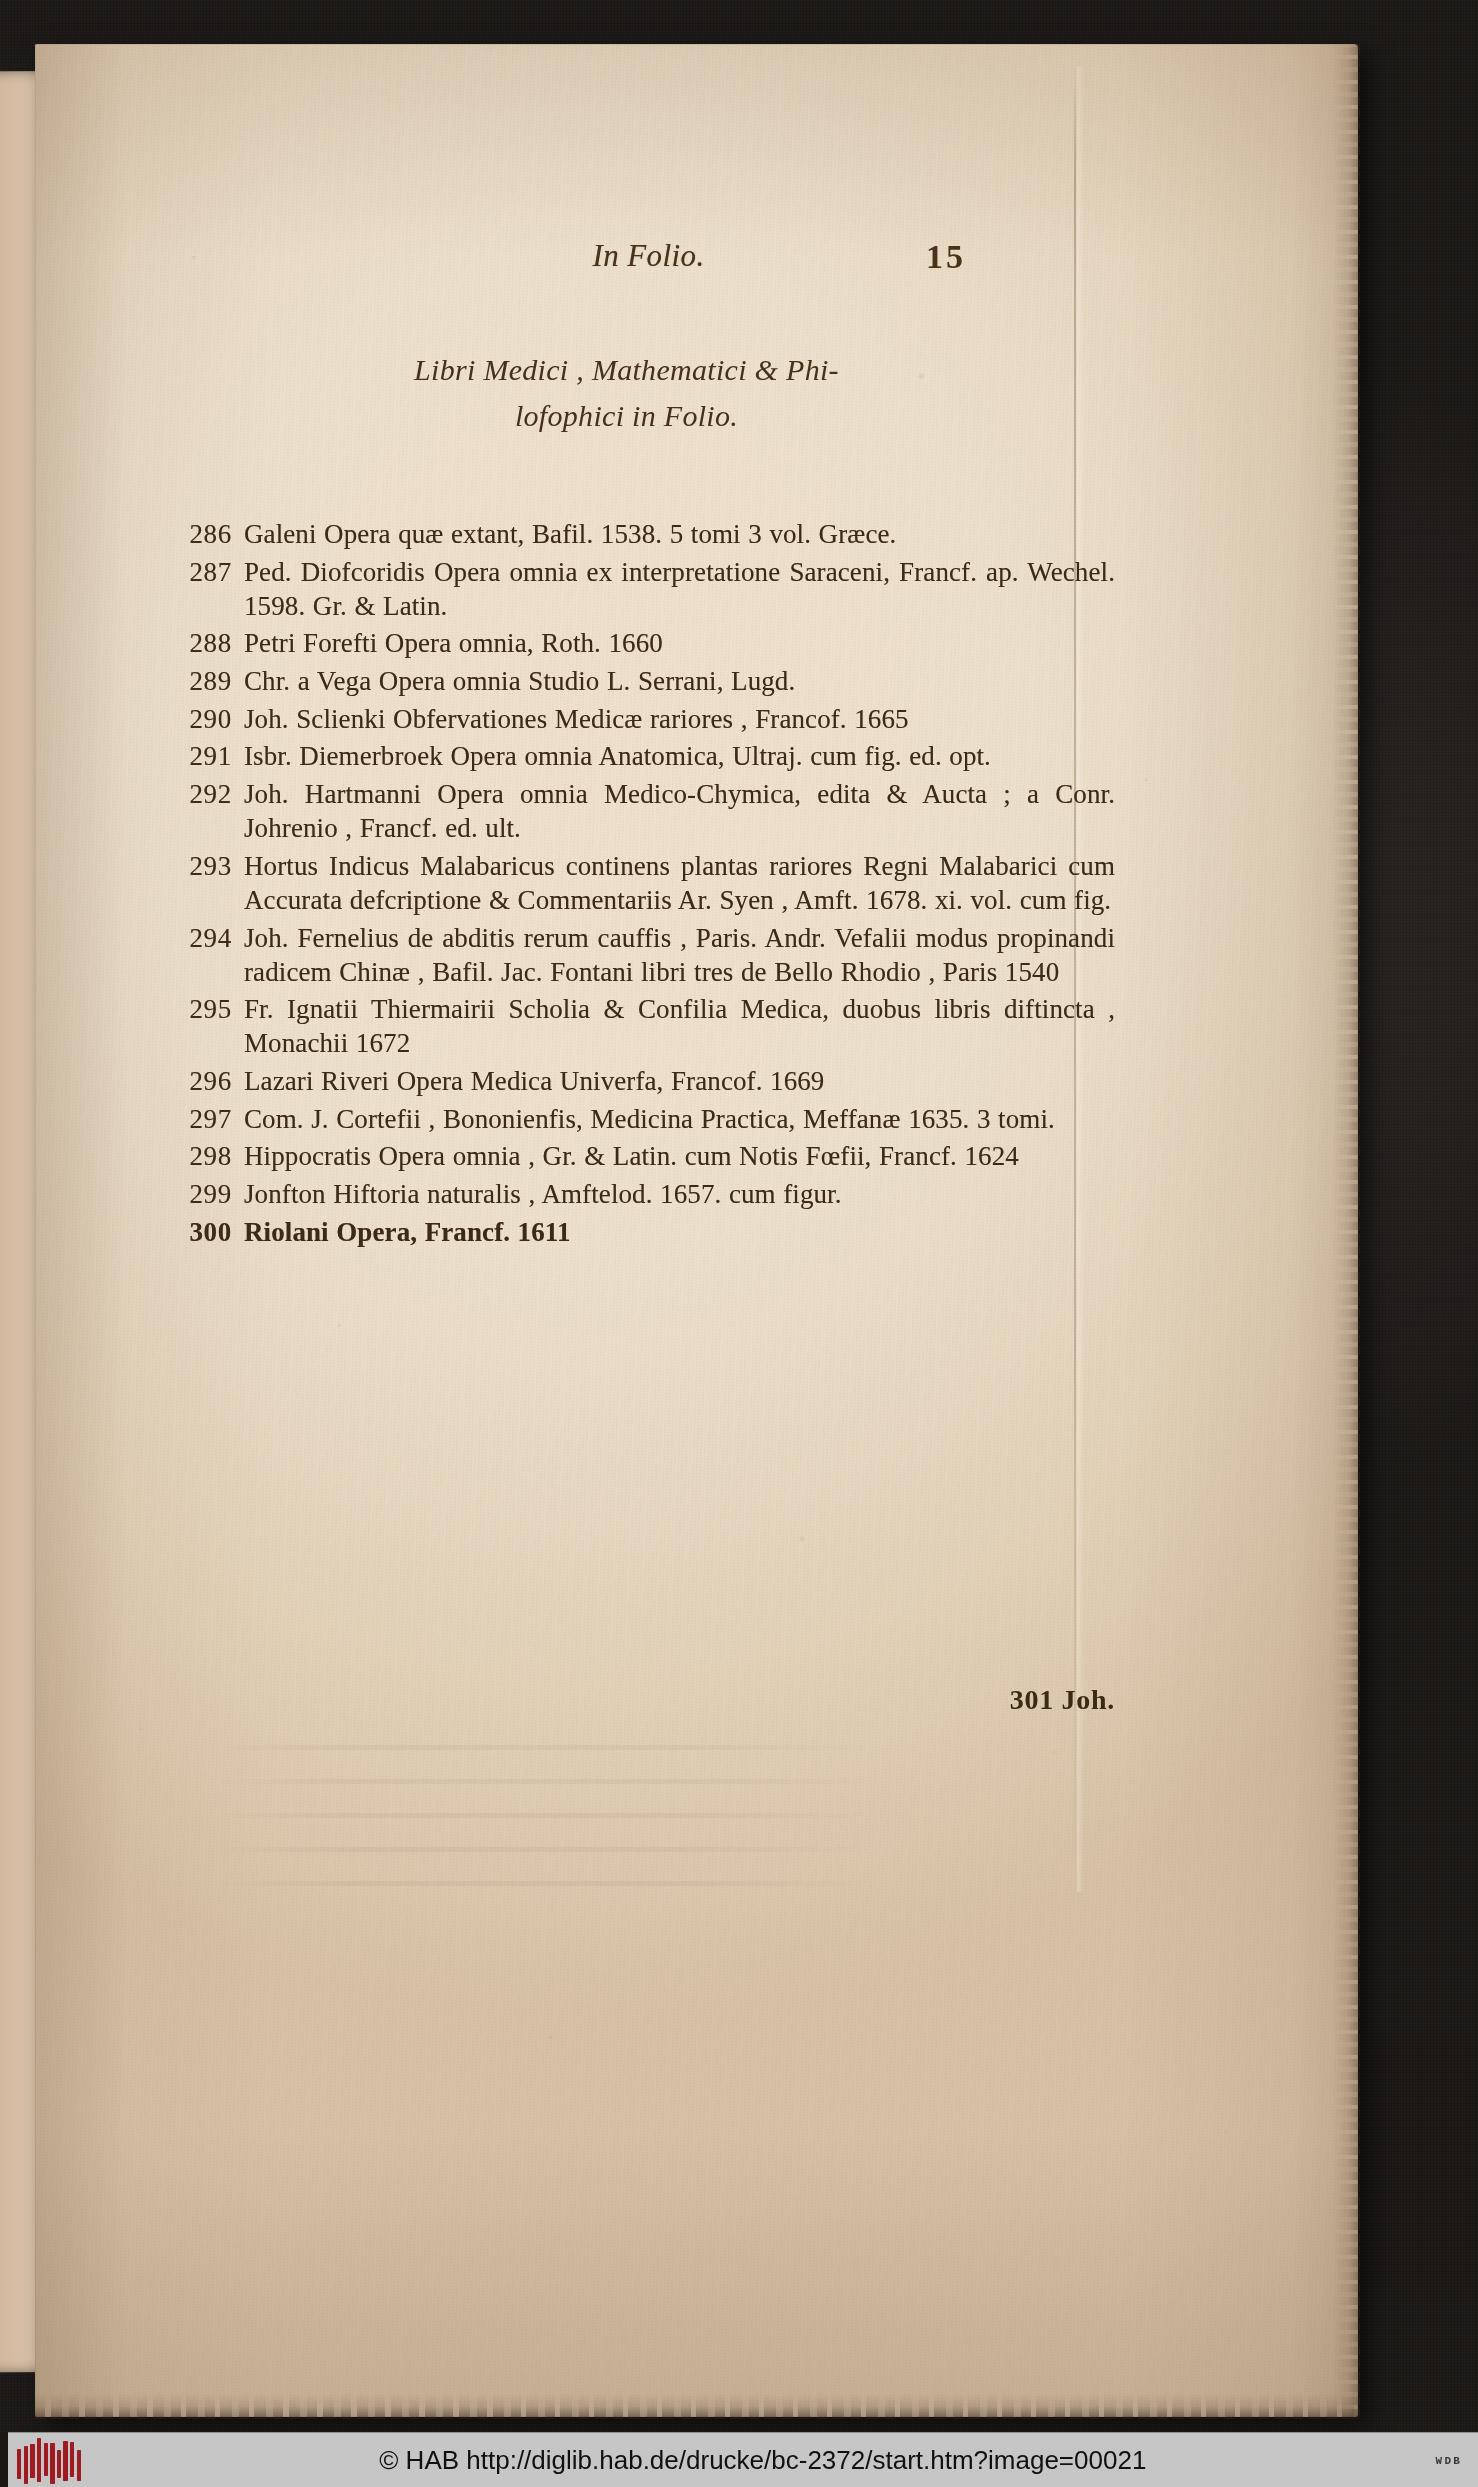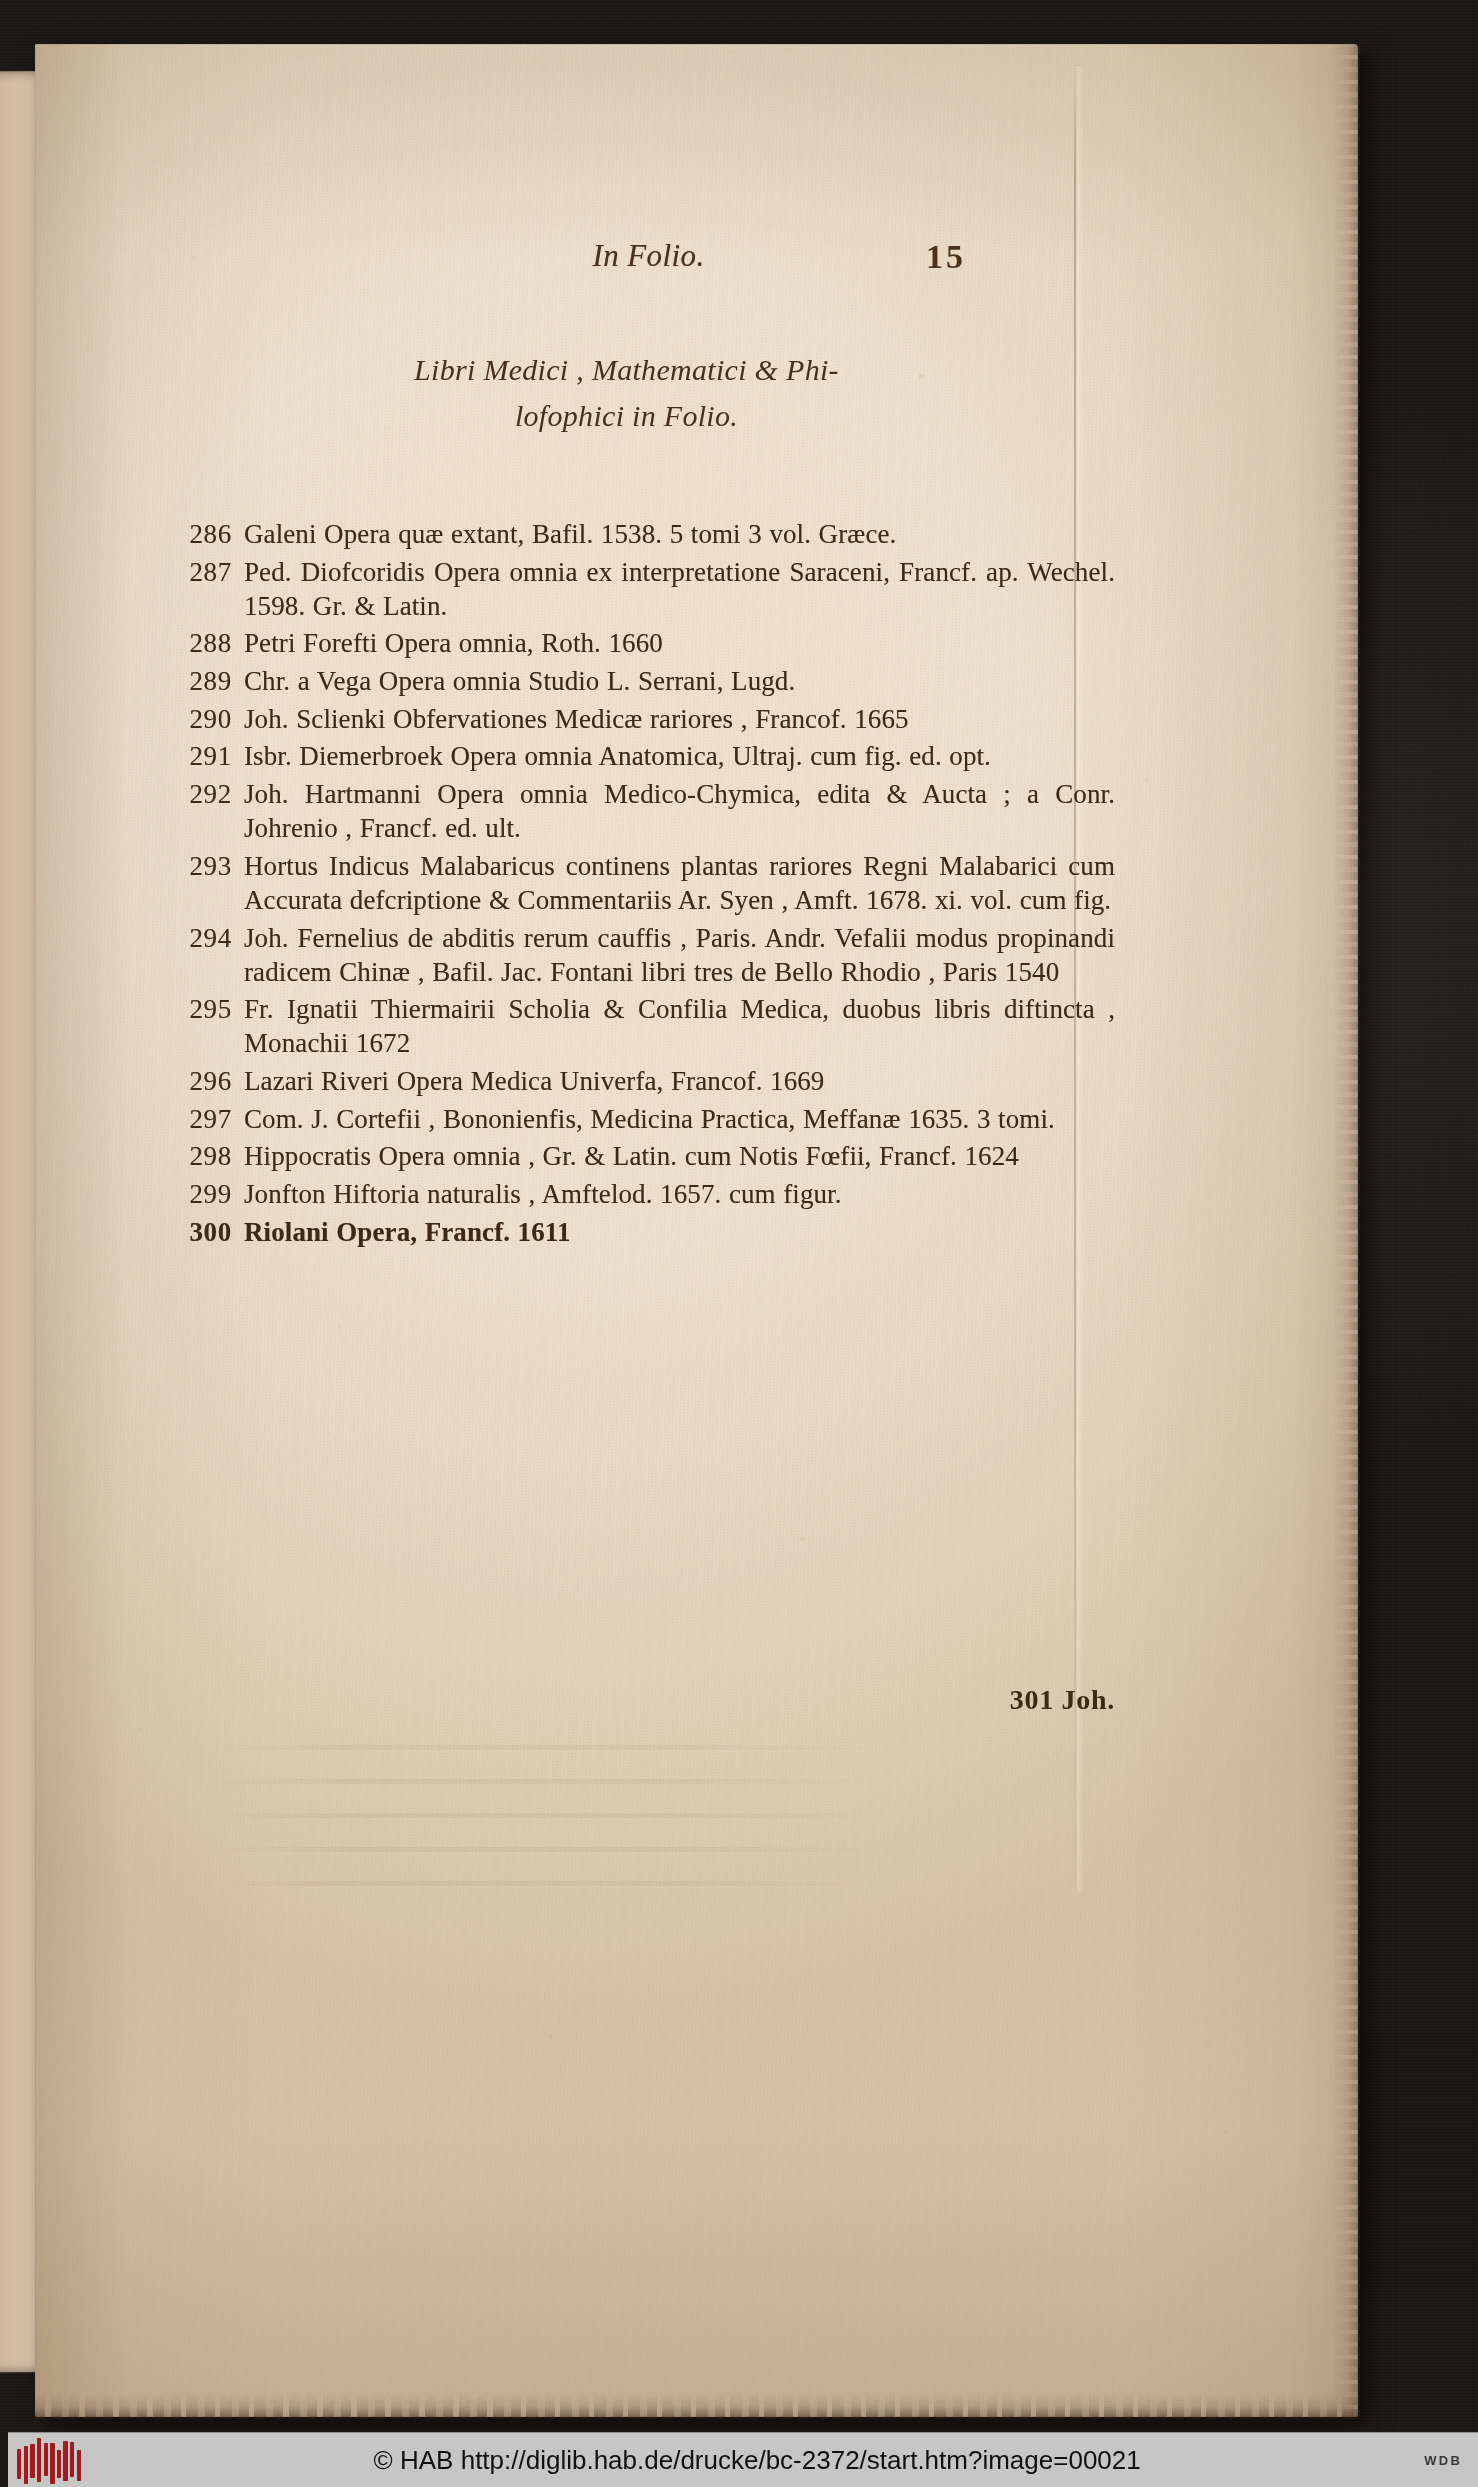--- a/index.html
+++ b/index.html
@@ -169,22 +169,22 @@
     display:flex;align-items:flex-end;gap:2.2px;flex:0 0 auto;
   }
   #footer .logo i{display:block;width:5.2px;background:#9e1b22;border-radius:0.7px;}
   #footer .credit{
     flex:1 1 auto;text-align:center;
     font-family:"Liberation Sans",sans-serif;
     font-size:26px;color:#111;letter-spacing:0px;white-space:nowrap;
   }
   #footer .wdb{
     flex:0 0 auto;margin-right:25px;
-    font-family:Liberation Sans, sans-serif;
-    font-size:13px;font-weight:700;letter-spacing:2.2px;color:#3a3a3a;
+    font-family:Liberation Mono, monospace;
+    font-size:11px;font-weight:700;letter-spacing:2.2px;color:#3a3a3a;
   }
 </style>
 </head>
 <body>
 
 <div id="scan">
   <div class="felt"></div>
 
   <div class="leaf-left"></div>
 

